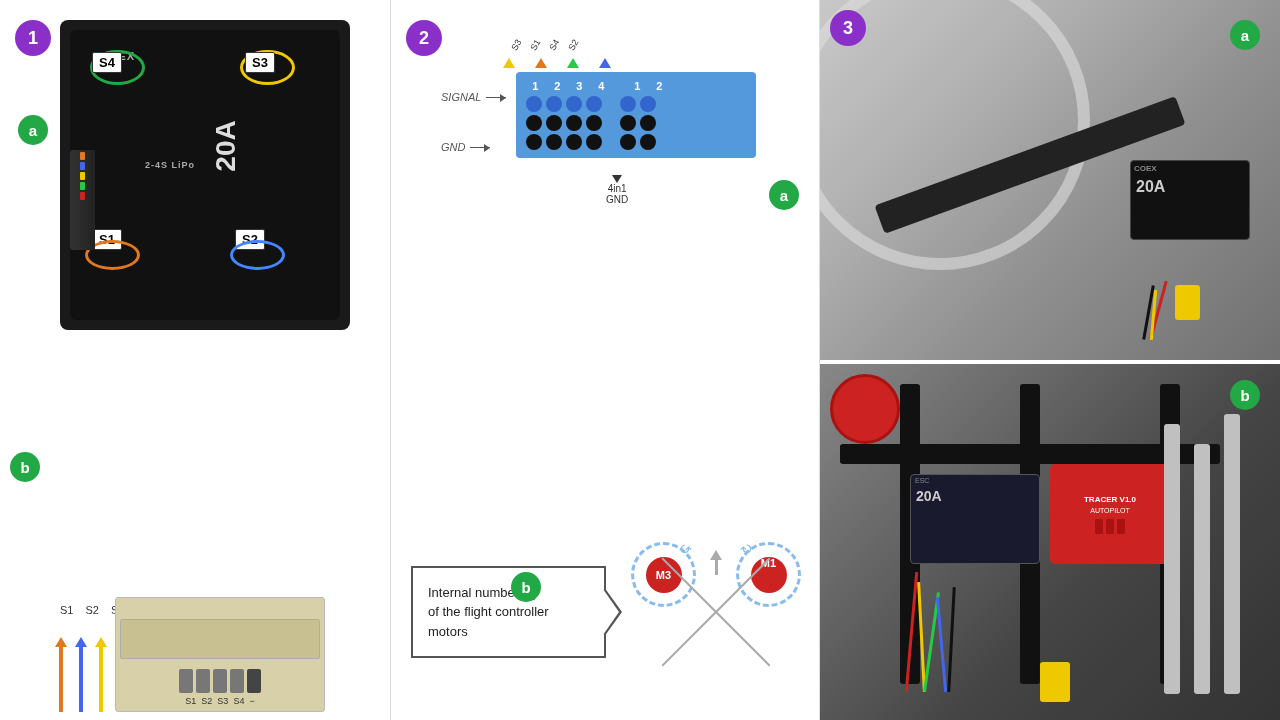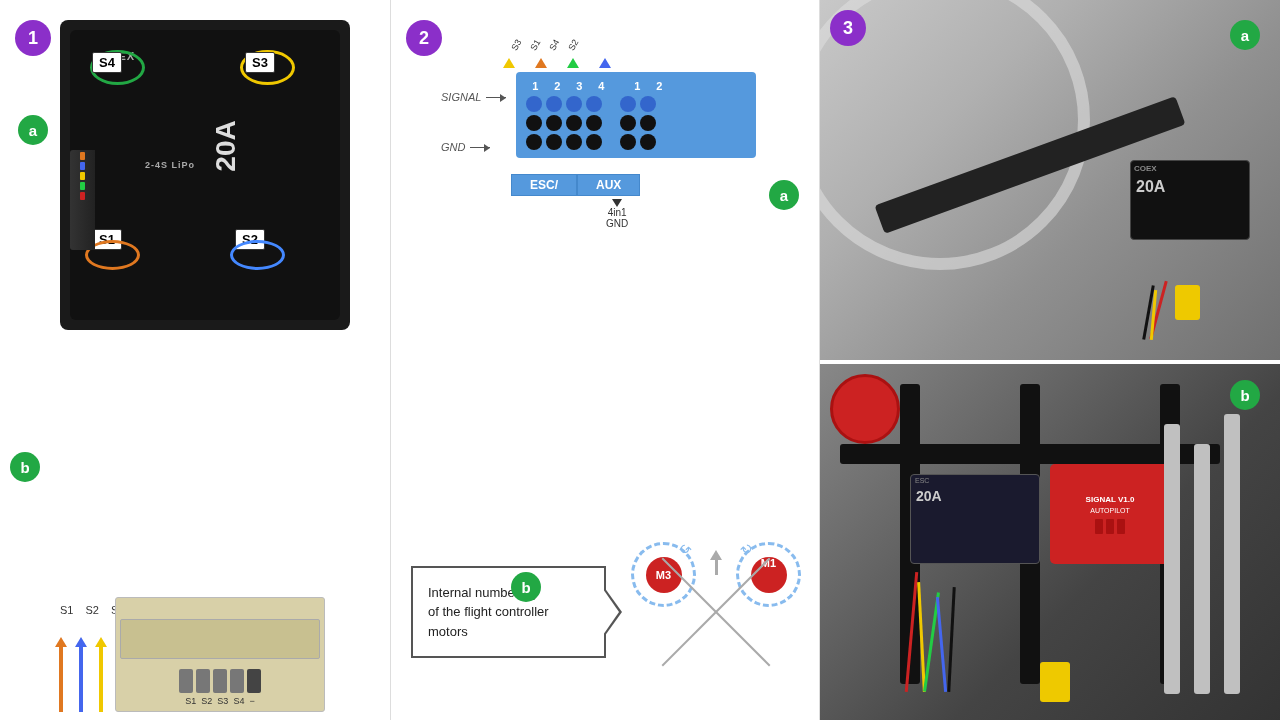--- a/index.html
+++ b/index.html
@@ -439,24 +439,20 @@
             <div style="width:16px;height:16px;border-radius:50%;background:#111;"></div>
             <div style="width:16px;height:16px;border-radius:50%;background:#111;"></div>
             <div style="width:16px;height:16px;border-radius:50%;background:#111;"></div>
             <div style="width:10px;"></div>
             <div style="width:16px;height:16px;border-radius:50%;background:#111;"></div>
             <div style="width:16px;height:16px;border-radius:50%;background:#111;"></div>
           </div>
         </div>
       </div>
 
-      <div style="display:flex;margin-left:70px;margin-top:2px;">
-        <div style="background:#5599DD;color:white;font-size:12px;font-weight:bold;padding:3px 18px;border:1px solid #4488CC;">ESC/</div>
-        <div style="background:#5599DD;color:white;font-size:12px;font-weight:bold;padding:3px 18px;border:1px solid #4488CC;">AUX</div>
-      </div>
 
       <div style="display:flex;align-items:flex-start;margin-left:165px;margin-top:3px;">
         <div style="display:flex;flex-direction:column;align-items:center;">
           <div style="width:0;height:0;border-left:5px solid transparent;border-right:5px solid transparent;border-top:8px solid #333;"></div>
           <span style="font-size:10px;color:#333;text-align:center;">4in1<br>GND</span>
         </div>
       </div>
 
     </div>
 
@@ -556,21 +552,21 @@
       <div style="position:absolute;top:20px;left:340px;width:20px;height:300px;background:#111;border-radius:3px;"></div>
 
       <div style="position:absolute;top:10px;left:10px;width:70px;height:70px;border-radius:50%;background:#CC2222;border:3px solid #aa1111;"></div>
 
       <div style="position:absolute;top:110px;left:90px;width:130px;height:90px;background:#1a1a2e;border-radius:4px;border:1px solid #555;">
         <div style="font-size:7px;color:#888;padding:2px 4px;">ESC</div>
         <div style="font-size:14px;color:#ccc;padding:2px 5px;font-weight:bold;">20A</div>
       </div>
 
       <div style="position:absolute;top:100px;left:230px;width:120px;height:100px;background:#CC2222;border-radius:5px;display:flex;flex-direction:column;align-items:center;justify-content:center;">
-        <div style="color:white;font-size:8px;font-weight:bold;text-align:center;margin-bottom:3px;">SIGNAL V1.0</div>
+        <div style="color:white;font-size:8px;font-weight:bold;text-align:center;margin-bottom:3px;">TRACER V1.0</div>
         <div style="color:white;font-size:7px;text-align:center;">AUTOPILOT</div>
 
         <div style="display:flex;gap:3px;margin-top:5px;">
           <div style="width:8px;height:15px;background:#aa1111;border-radius:1px;"></div>
           <div style="width:8px;height:15px;background:#aa1111;border-radius:1px;"></div>
           <div style="width:8px;height:15px;background:#aa1111;border-radius:1px;"></div>
         </div>
       </div>
 
       <div style="position:absolute;bottom:30px;left:90px;width:3px;height:120px;background:#CC2222;transform:rotate(5deg);"></div>

